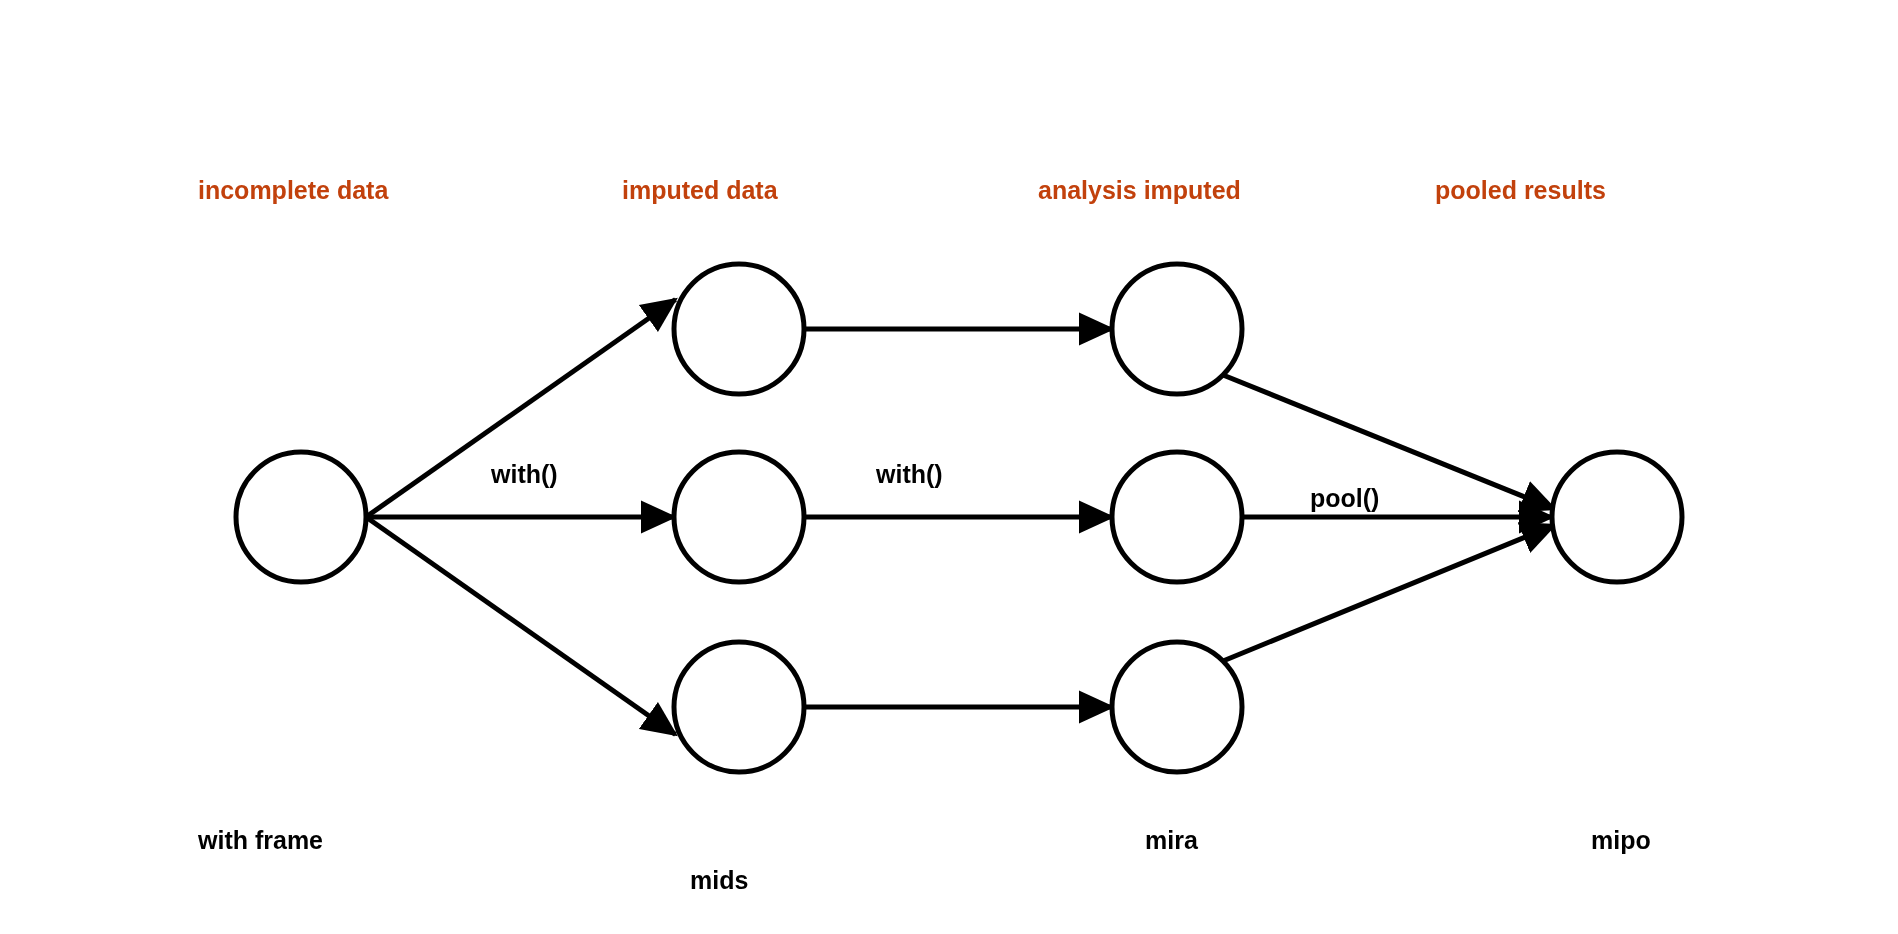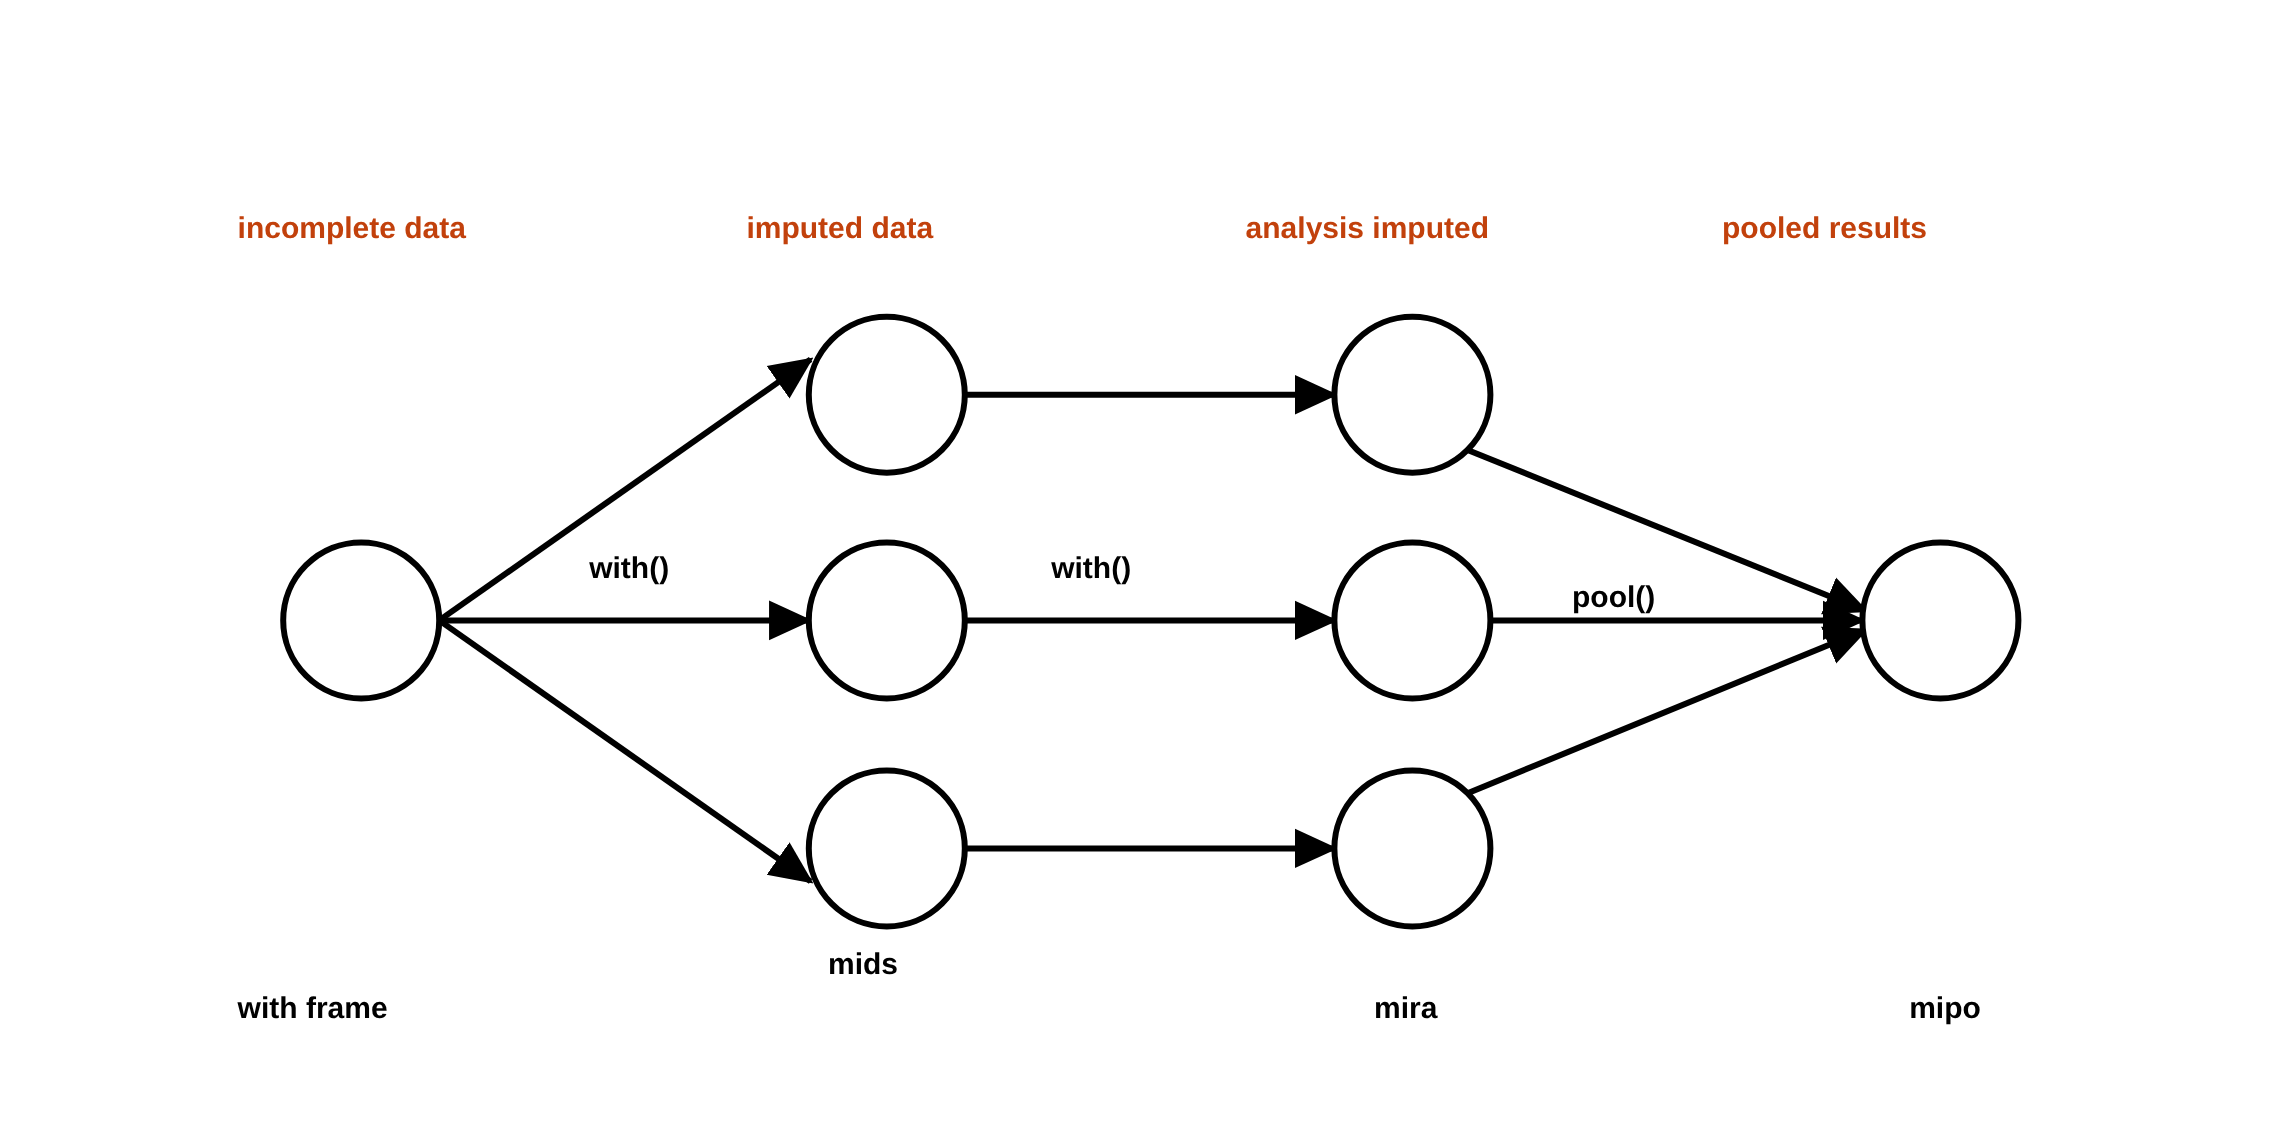--- a/index.html
+++ b/index.html
@@ -104,21 +104,21 @@
 
     <circle class="node-circle" cx="1617" cy="517" r="65"></circle>
   </svg>
 
   <div class="col-header" style="left:198px; top:178px;">incomplete data</div>
   <div class="col-header" style="left:622px; top:178px;text-align:right;">imputed data</div>
   <div class="col-header" style="left:1038px; top:178px;">analysis imputed</div>
   <div class="col-header" style="left:1435px; top:178px;">pooled results</div>
 
   <div class="col-footer" style="left:198px; top:828px;">with frame</div>
-  <div class="col-footer" style="left:690px; top:792px;">mids</div>
+  <div class="col-footer" style="left:690px; top:868px;">mids</div>
   <div class="col-footer" style="left:1145px; top:828px;">mira</div>
   <div class="col-footer" style="left:1555px; top:828px;margin-left:36px;">mipo</div>
 
   <div class="edge-label" style="left:491px; top:462px;">with()</div>
   <div class="edge-label" style="left:876px; top:462px;">with()</div>
   <div class="edge-label" style="left:1310px; top:462px;margin-top:24px;">pool()</div>
 
 </div>
 
 </body></html>

